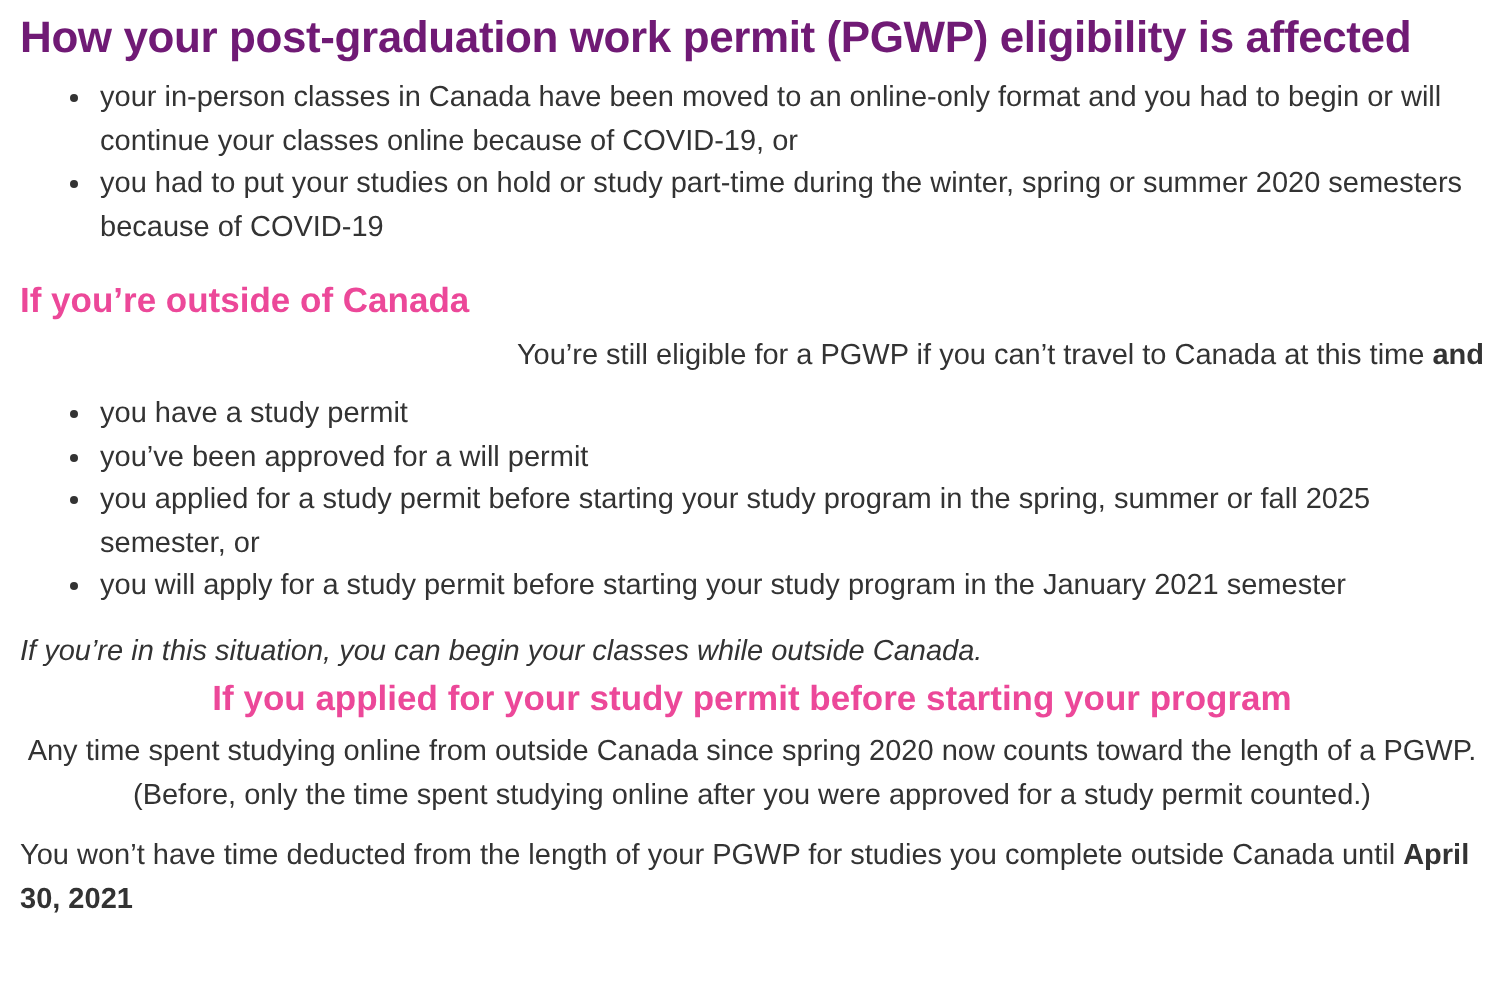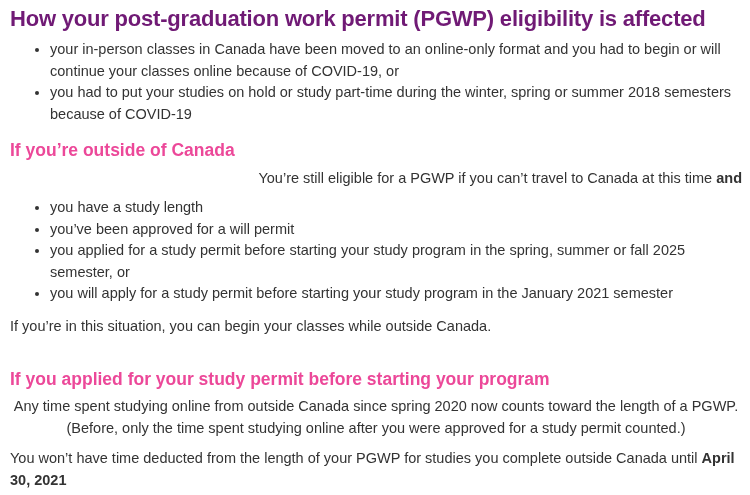--- a/index.html
+++ b/index.html
@@ -25,30 +25,31 @@
     letter-spacing: -0.2px;
   }
   h2 {
     font-size: 17.5px;
     line-height: 22px;
     font-weight: 700;
     color: #ec4899;
     margin: 14px 0 0 0;
   }
   h2.second {
-    margin-top: 31px;
+    margin-top: 1px;
+    text-align: center;
   }
   p {
     font-size: 14.5px;
     line-height: 22px;
     margin: 0;
   }
   p.intro { margin-top: 0; }
   p.lead { margin-top: 6px; text-align: right; }
-  p.closing { margin-top: 10px; }
+  p.closing { margin-top: 10px; font-style: italic; }
   p.body-para { margin-top: 5px; text-align: center; }
   p.body-para-2 { margin-top: 8px; }
   ul {
     margin: 6px 0 0 0;
     padding: 0 0 0 40px;
     list-style: disc;
   }
   ul.second-list { margin-top: 8px; }
   li {
     font-size: 14.5px;
@@ -66,29 +67,29 @@
 </head>
 <body>
 
 <main>
 
   <h1>How your post-graduation work permit (PGWP) eligibility is affected</h1>
 
 
   <ul>
     <li>your in-person classes in Canada have been moved to an online-only format and you had to begin or will continue your classes online because of COVID-19, or</li>
-    <li>you had to put your studies on hold or study part-time during the winter, spring or summer 2018 semesters because of COVID-19</li>
+    <li>you had to put your studies on hold or study part-time during the winter, spring or summer 2020 semesters because of COVID-19</li>
   </ul>
 
   <h2>If you’re outside of Canada</h2>
 
   <p class="lead"><span>You’re still eligible for a PGWP if you can’t travel to Canada at this time </span><strong>and</strong></p>
 
   <ul class="second-list">
-    <li>you have a study length</li>
+    <li>you have a study permit</li>
     <li>you’ve been approved for a will permit</li>
     <li>you applied for a study permit before starting your study program in the spring, summer or fall 2025 semester, or</li>
     <li>you will apply for a study permit before starting your study program in the January 2021 semester</li>
   </ul>
 
   <p class="closing">If you’re in this situation, you can begin your classes while outside Canada.</p>
 
   <h2 class="second">If you applied for your study permit before starting your program</h2>
 
   <p class="body-para">Any time spent studying online from outside Canada since spring 2020 now counts toward the length of a PGWP. (Before, only the time spent studying online after you were approved for a study permit counted.)</p>

